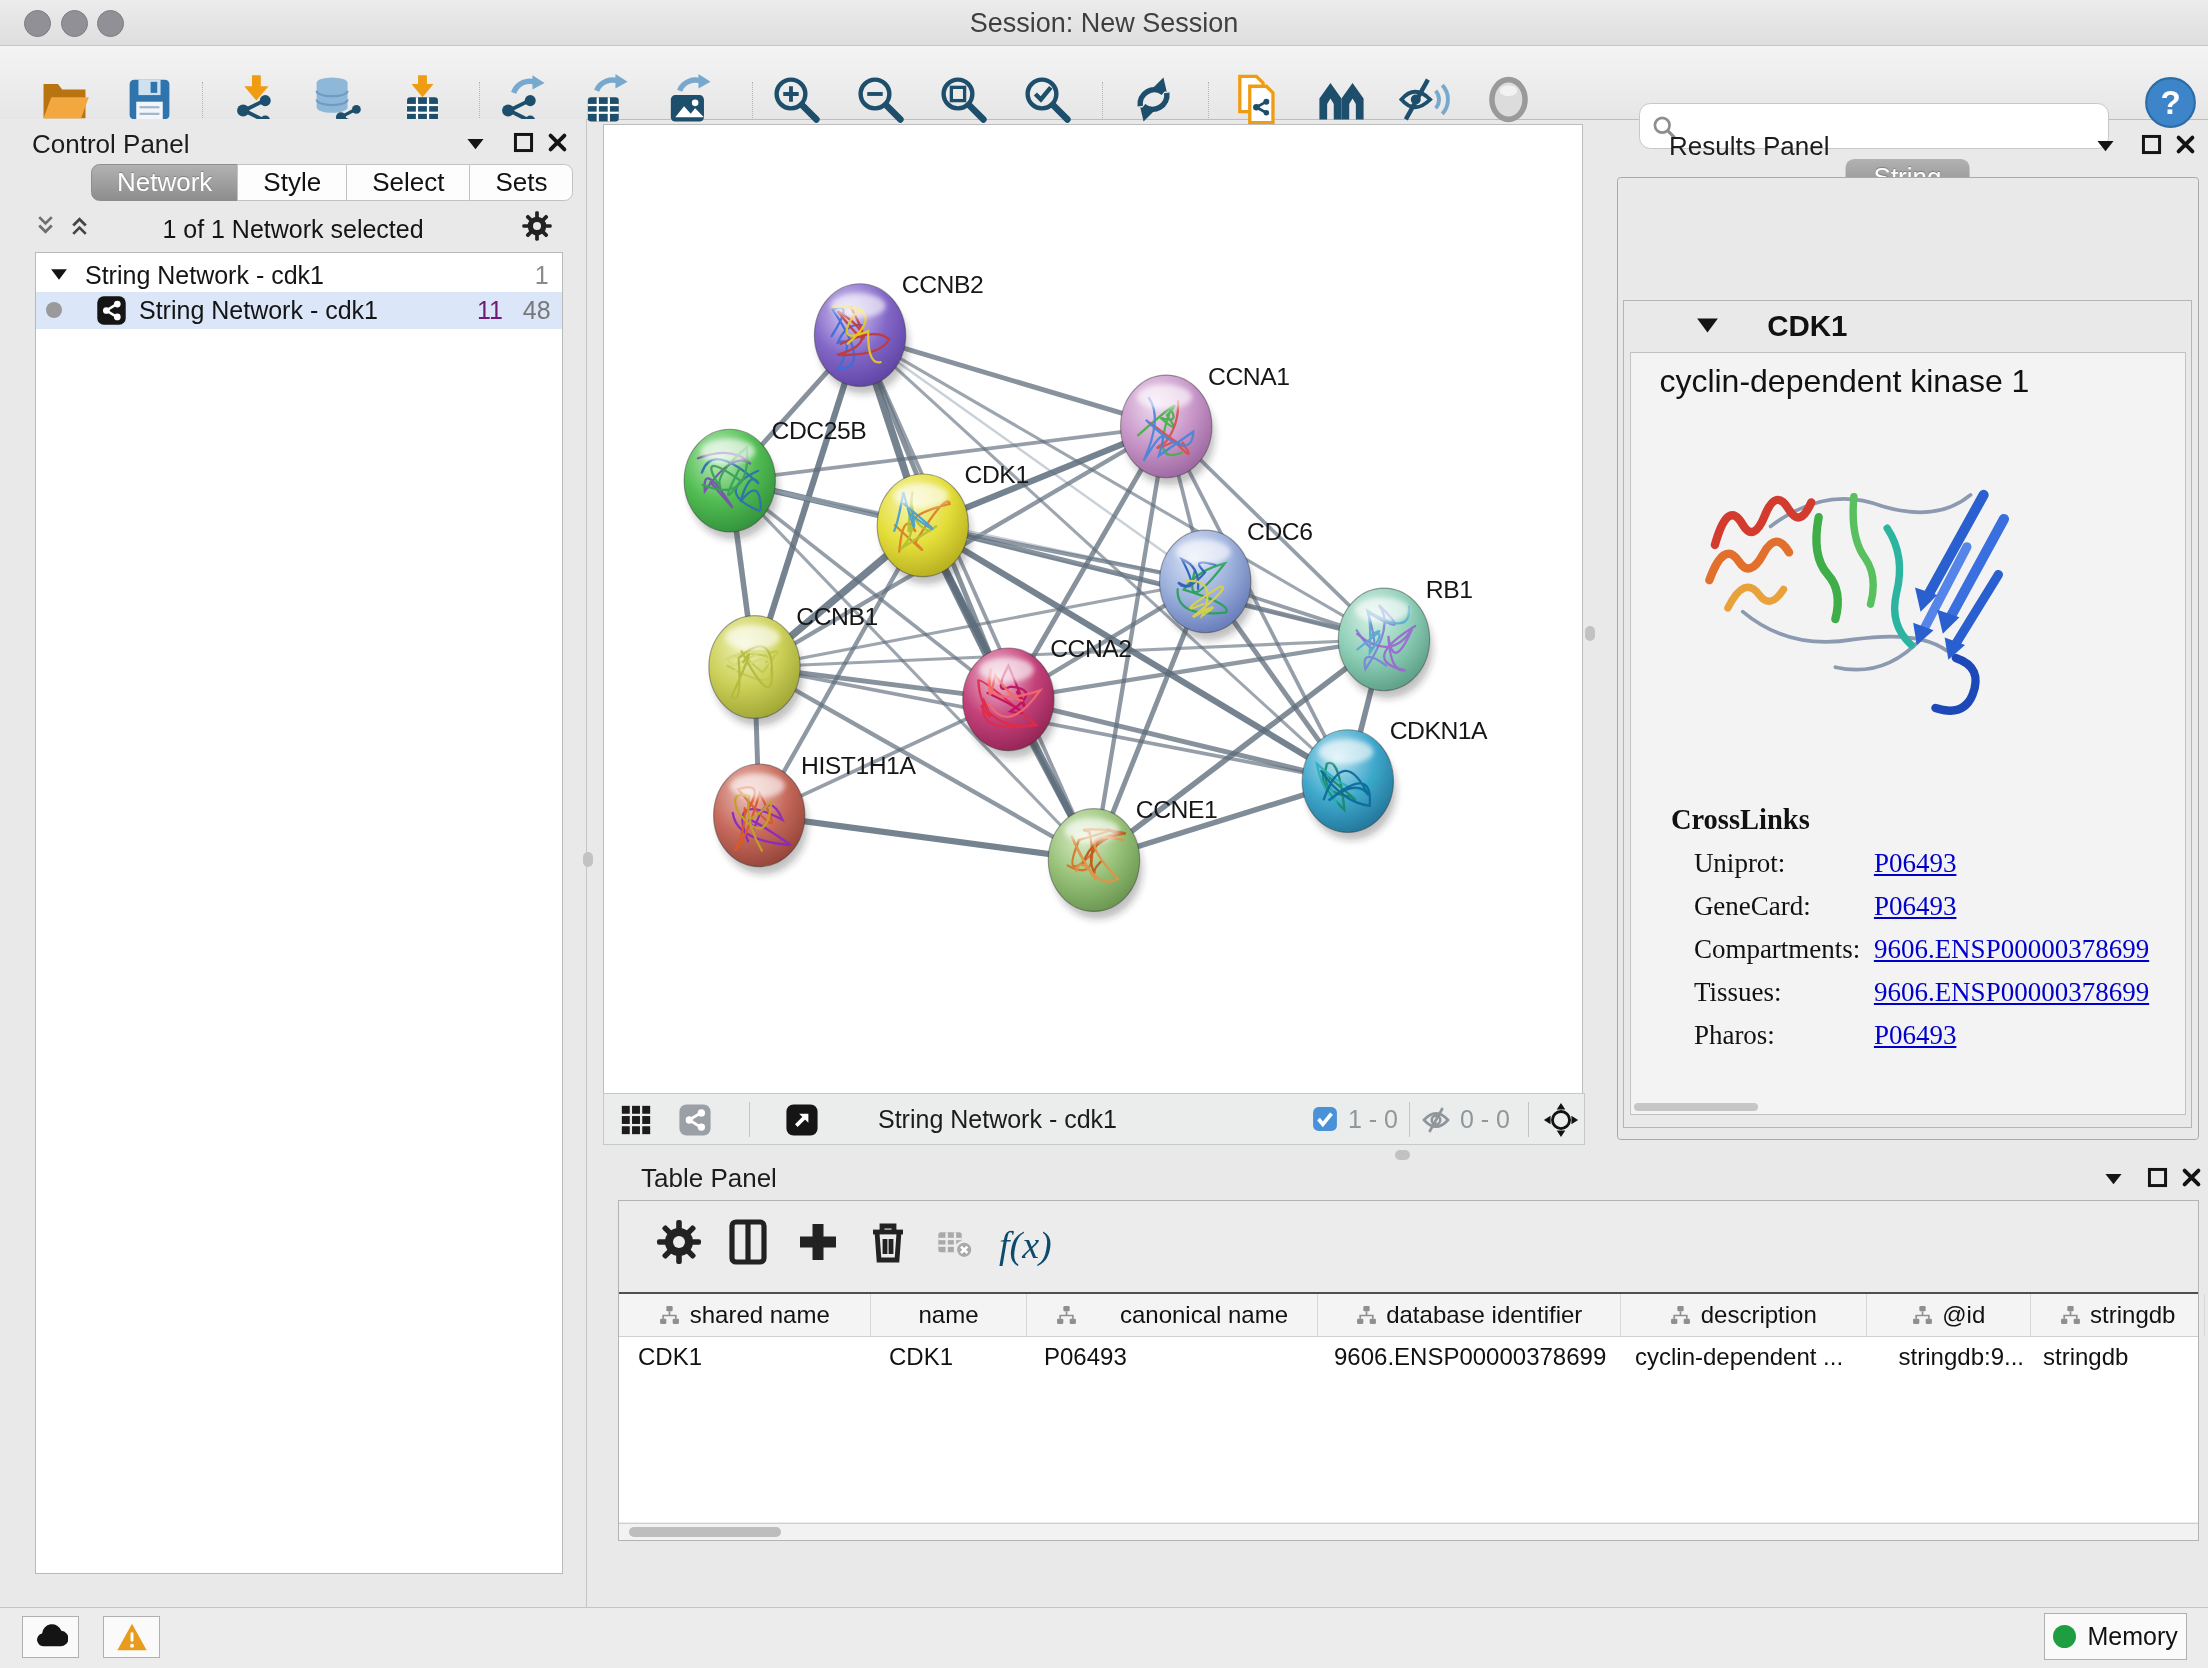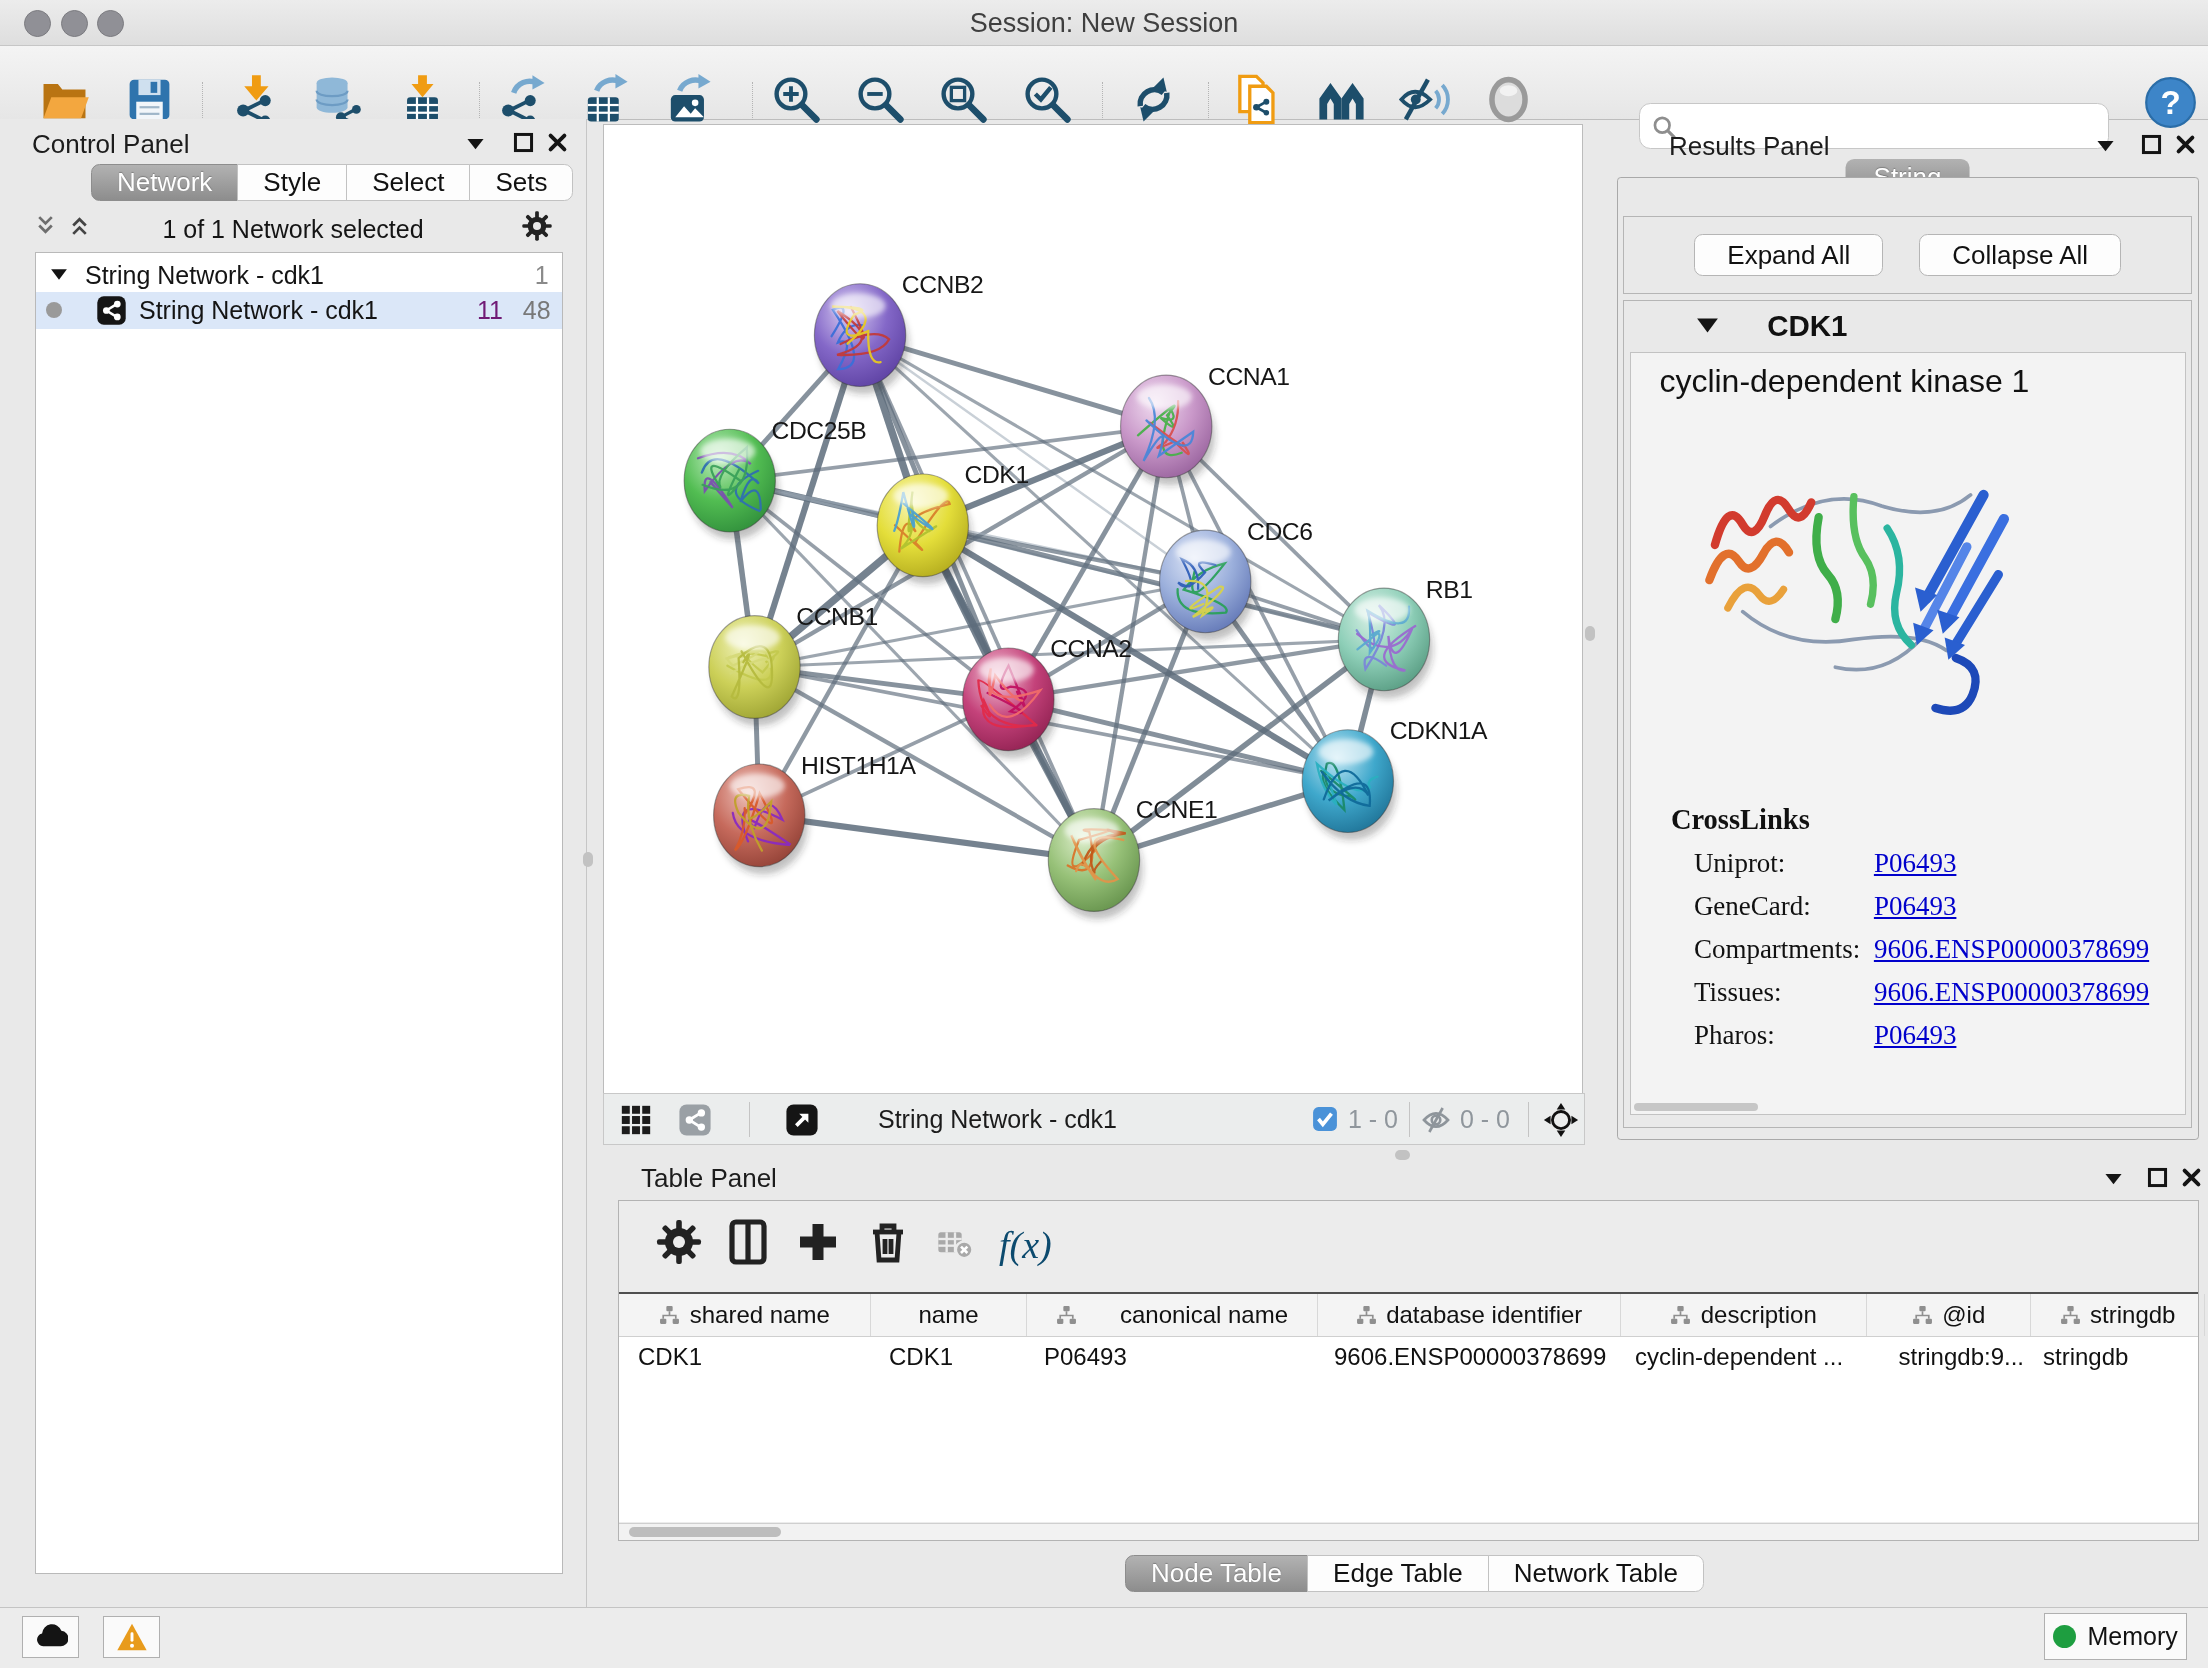--- a/index.html
+++ b/index.html
@@ -733,24 +733,20 @@
   <div class="hicon" style="left:533px;top:12.4px"><svg viewBox="0 0 20 20">
         <rect x="3" y="3" width="14" height="14" fill="none" stroke="#141414" stroke-width="2.6"></rect>
       </svg></div>
   <div class="hicon" style="left:567px;top:12.4px"><svg viewBox="0 0 20 20">
         <path d="M4 4l12 12M16 4L4 16" stroke="#141414" stroke-width="3.4" stroke-linecap="round"></path>
       </svg></div>
 
   <div id="rp-tab">String</div>
 
   <div id="rp-outer">
-    <div id="rp-buttons">
-      <button class="rp-btn">Expand All</button>
-      <button class="rp-btn">Collapse All</button>
-    </div>
     <div id="rp-sec">
       <div id="rp-sec-head">
         <span class="abs" style="left:72px;top:15px"><svg width="23" height="19" viewBox="0 0 20 16">
               <path d="M1 2h18l-9 12z" fill="#141414"></path>
             </svg></span>
         <span class="abs" style="left:143px;top:7.6px;font-size:29.5px;font-weight:bold;color:#111">CDK1</span>
       </div>
       <div id="rp-inner">
         <div id="rp-desc">cyclin-dependent kinase 1</div>
         <div id="protein-img">
@@ -950,25 +946,20 @@
           <div class="td" style="width: 144px; text-align: right;">stringdb:9...</div>
           <div class="td" style="width: 154px;">stringdb</div>
         </div>
     </div>
     <div id="tbl-white"></div>
     <div id="tp-hscroll">
         <div id="tp-thumb"></div>
       </div>
   </div>
 
-  <div class="tabrow" style="left:537px;top:409px" id="tp-tabs">
-      <div class="tab first sel">Node Table</div>
-      <div class="tab">Edge Table</div>
-      <div class="tab last">Network Table</div>
-    </div>
 </div>
 
 <div id="statusbar">
   <div class="sb-btn" style="left:22px">
     <svg width="34" height="28.5" viewBox="0 0 24 20">
         <path d="M18.5 17h-12a4.5 4.5 0 0 1-.8-8.9A7 7 0 0 1 19.3 6.2 4.8 4.8 0 0 1 18.5 17z" fill="#141414"></path>
       </svg>
   </div>
   <div class="sb-btn" style="left:103px">
     <svg width="32" height="30" viewBox="0 0 24 22">

